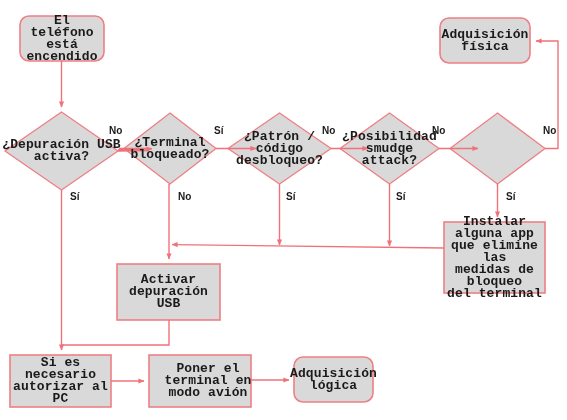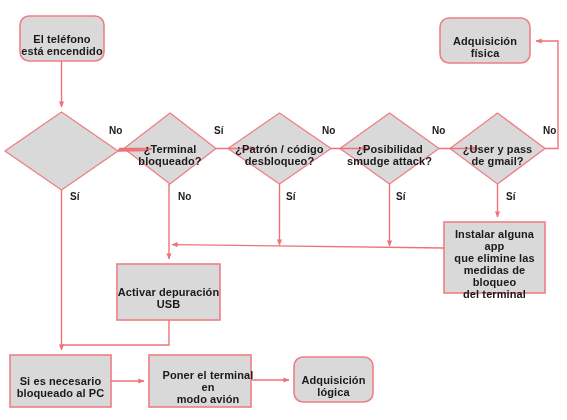--- a/index.html
+++ b/index.html
@@ -25,29 +25,28 @@
     left: 0; top: 0;
     width: 567px;
     height: 420px;
   }
   .node-label {
     position: absolute;
     display: flex;
     align-items: center;
     justify-content: center;
     text-align: center;
-    font-family: Liberation Sans, sans-serif;
+    font-family: Liberation Mono, monospace;
     font-weight: bold;
-    font-size: 11px;
+    font-size: 13px;
     line-height: 12px;
     color: #1a1a1a;
     letter-spacing: 0.1px;
     pointer-events: none;
     white-space: pre-line;
-    margin-top: 6px;
   }
   .edge-label {
     position: absolute;
     font-family: "Liberation Sans", sans-serif;
     font-weight: bold;
     font-size: 10px;
     line-height: 10px;
     color: #1a1a1a;
     white-space: nowrap;
     pointer-events: none;
@@ -124,43 +123,43 @@
       <path d="M251,380 L289,380" marker-end="url(#arrow)"></path>
     </g>
   </svg>
 
   <div class="node-label" style="left:20px; top:16px; width:84px; height:45px;">El teléfono
 está encendido</div>
 
   <div class="node-label" style="left:440px; top:18px; width:90px; height:45px;">Adquisición
 física</div>
 
+  <div class="node-label" style="left:2px; top:130px; width:119px; height:42px;">¿Depuración USB
+activa?</div>
 
   <div class="node-label" style="left:225px; top:128px; width:109px; height:42px;">¿Patrón / código
 desbloqueo?</div>
 
   <div class="node-label" style="left:124px; top:128px; width:92px; height:42px;">¿Terminal
 bloqueado?</div>
 
   <div class="node-label" style="left:338px; top:128px; width:103px; height:42px;">¿Posibilidad
 smudge attack?</div>
 
-  <div class="node-label" style="left:450px; top:128px; width:95px; height:42px;">¿User y pass
-de gmail?</div>
 
   <div class="node-label" style="left:444px; top:222px; width:101px; height:71px;">Instalar alguna app
 que elimine las
 medidas de bloqueo
 del terminal</div>
 
   <div class="node-label" style="left:117px; top:264px; width:103px; height:56px;">Activar depuración
 USB</div>
 
   <div class="node-label" style="left:10px; top:355px; width:101px; height:52px;">Si es necesario
-bloqueado al PC</div>
+autorizar al PC</div>
 
   <div class="node-label" style="left:149px; top:355px; width:102px; height:52px;padding-left:8px;">Poner el terminal en
 modo avión</div>
 
   <div class="node-label" style="left:294px; top:357px; width:79px; height:45px;">Adquisición
 lógica</div>
 
   <div class="edge-label" style="left:109px; top:126px;">No</div>
 
   <div class="edge-label" style="left:214px; top:126px;">Sí</div>

